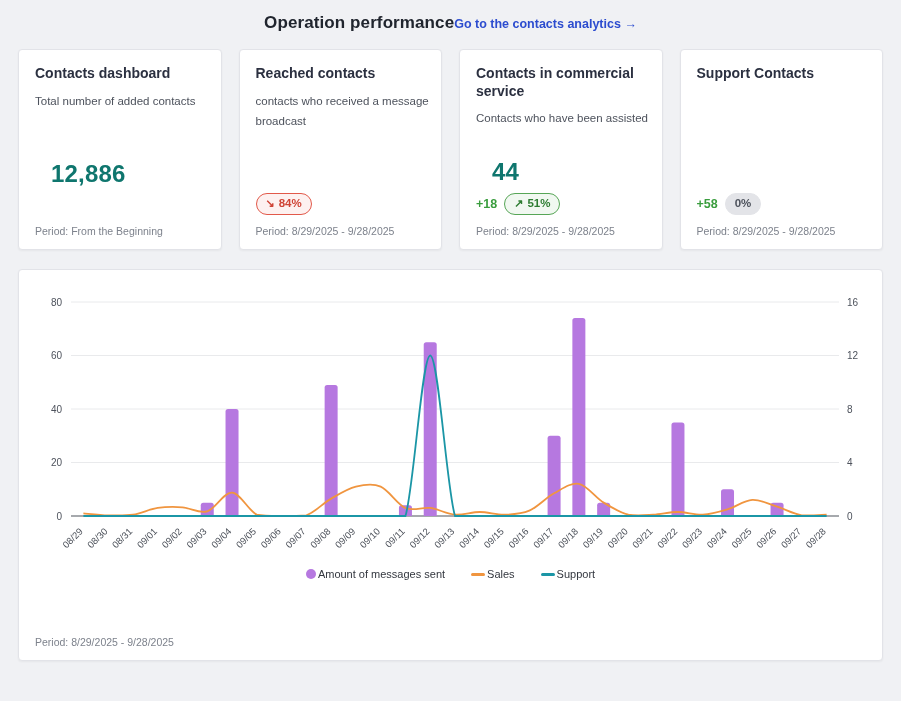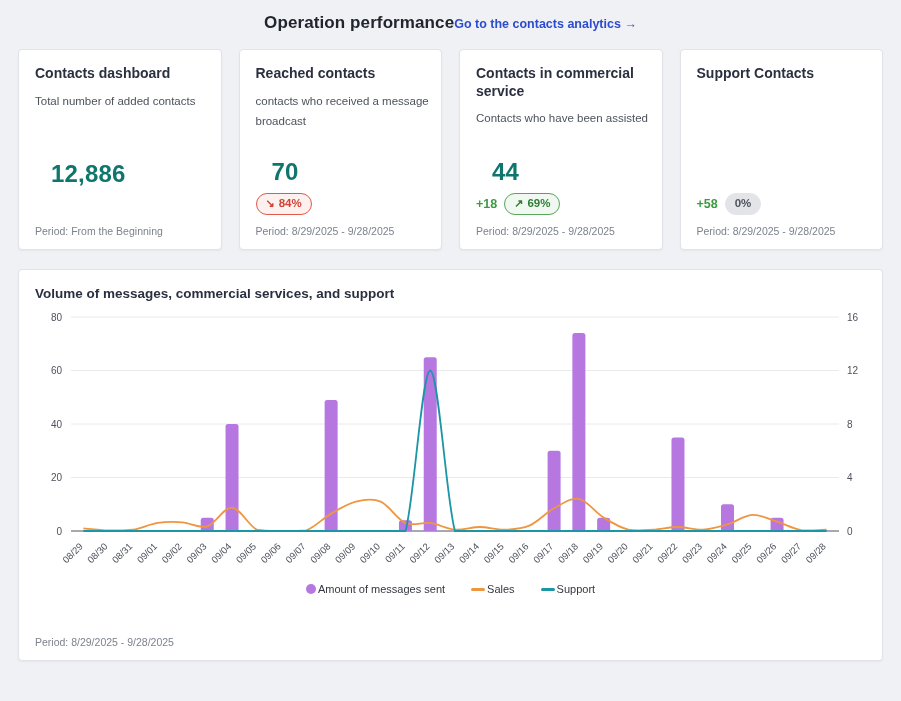--- a/index.html
+++ b/index.html
@@ -76,41 +76,40 @@
         <div class="kpi-value">12,886</div>
         <div class="badge-row"></div>
       </div>
       <div class="card-period">Period: From the Beginning</div>
     </div>
 
     <div class="card kpi-card">
       <div class="card-title">Reached contacts</div>
       <div class="card-desc">contacts who received a message broadcast</div>
       <div class="value-block">
-        <div class="kpi-value">70</div>
         <div class="badge-row">
           <span class="pill negative">
             <span class="arrow">↘</span>
             <span>84%</span>
           </span>
         </div>
       </div>
       <div class="card-period">Period: 8/29/2025 - 9/28/2025</div>
     </div>
 
     <div class="card kpi-card">
       <div class="card-title">Contacts in commercial service</div>
       <div class="card-desc">Contacts who have been assisted</div>
       <div class="value-block">
         <div class="kpi-value">44</div>
         <div class="badge-row">
           <span class="delta">+18</span>
           <span class="pill positive">
             <span class="arrow">↗</span>
-            <span>69%</span>
+            <span>51%</span>
           </span>
         </div>
       </div>
       <div class="card-period">Period: 8/29/2025 - 9/28/2025</div>
     </div>
 
     <div class="card kpi-card">
       <div class="card-title">Support Contacts</div>
       <div class="value-block">
         <div class="badge-row">
@@ -119,21 +118,20 @@
             <span>0%</span>
           </span>
         </div>
       </div>
       <div class="card-period">Period: 8/29/2025 - 9/28/2025</div>
     </div>
 
   </div>
 
   <div class="card chart-card">
-    <div class="chart-title">Volume of messages, commercial services, and support</div>
     <div class="chart-wrap">
       <svg id="chart-svg" width="833" height="268" viewBox="0 0 833 268">
           <line x1="36" x2="804" y1="222" y2="222" stroke="#a6a9ad" stroke-width="2"></line>
           <text x="27" y="225.5" text-anchor="end" font-size="10" fill="#4d525c">0</text>
           <line x1="36" x2="804" y1="168.5" y2="168.5" stroke="#e9eaec" stroke-width="1"></line>
           <text x="27" y="172" text-anchor="end" font-size="10" fill="#4d525c">20</text>
           <line x1="36" x2="804" y1="115" y2="115" stroke="#e9eaec" stroke-width="1"></line>
           <text x="27" y="118.5" text-anchor="end" font-size="10" fill="#4d525c">40</text>
           <line x1="36" x2="804" y1="61.5" y2="61.5" stroke="#e9eaec" stroke-width="1"></line>
           <text x="27" y="65" text-anchor="end" font-size="10" fill="#4d525c">60</text>

